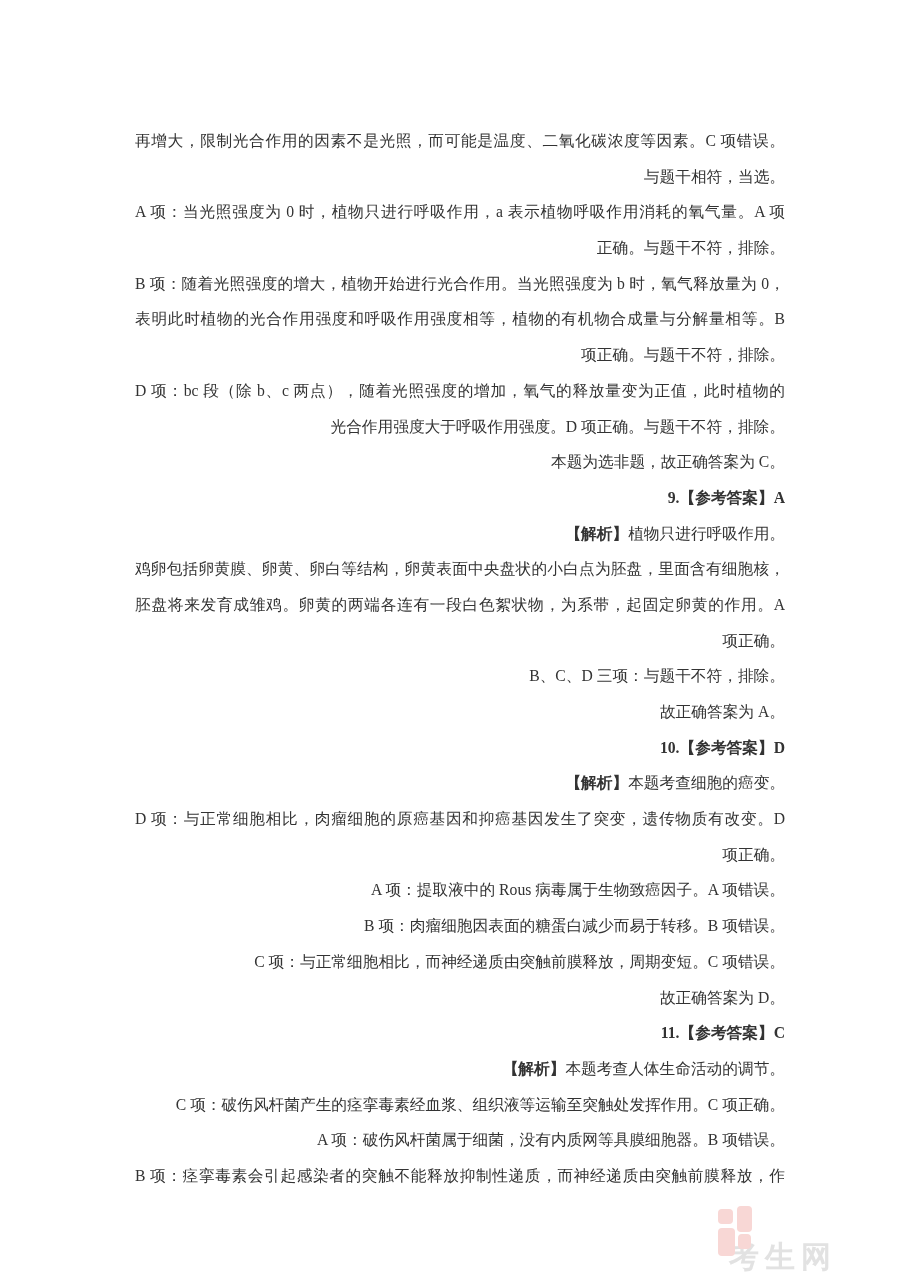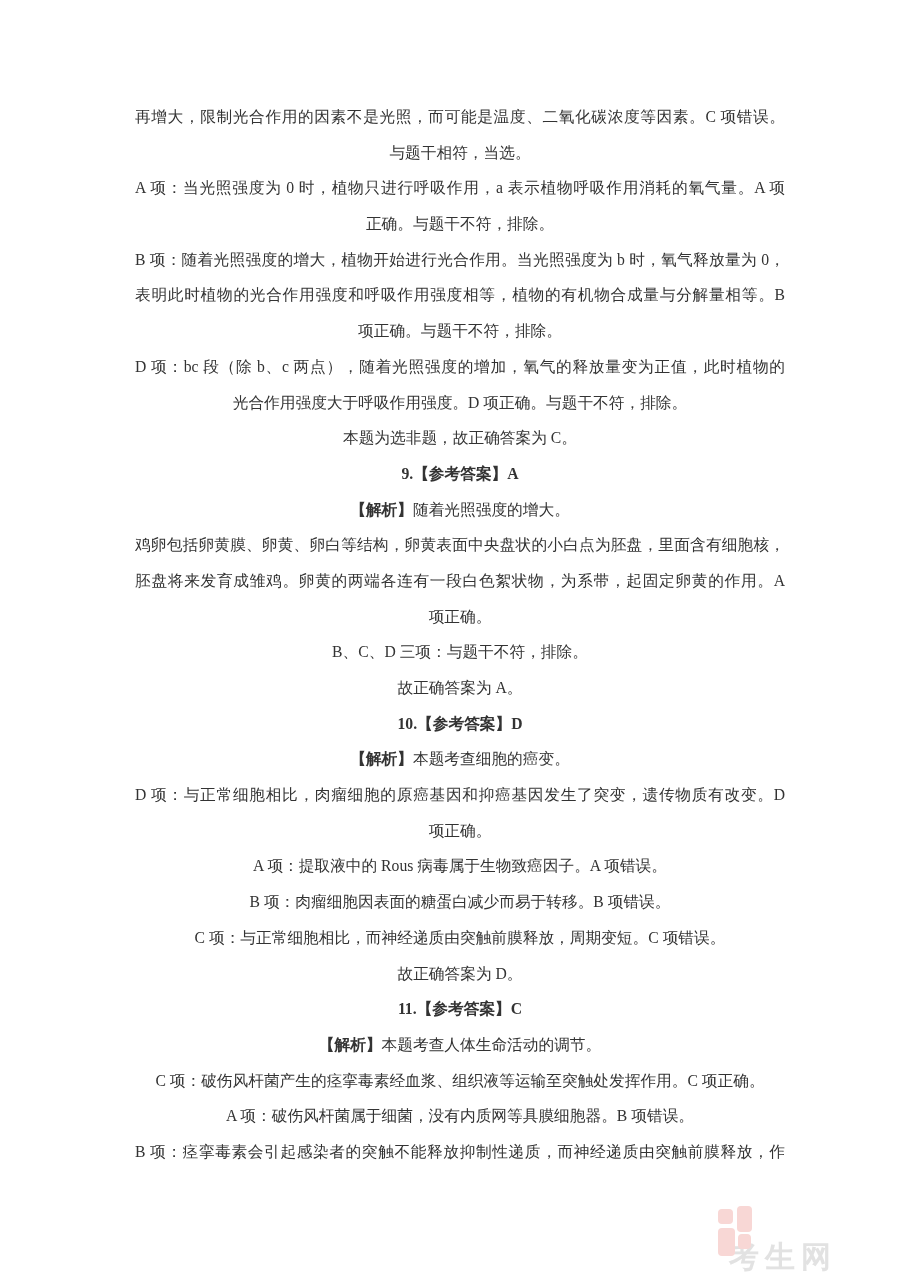--- a/index.html
+++ b/index.html
@@ -13,31 +13,31 @@
     position: relative;
     width: 900px;
     height: 1273px;
     background: #ffffff;
     overflow: hidden;
   }
   
   .doc {
     position: absolute;
     left: 135px;
-    top: 99px;
+    top: 123px;
     width: 650px;
     font-size: 15.7px;
     line-height: 35.7px;
     color: var(--text-color, #333333);
     letter-spacing: 0;
   }
   .line {
     height: 35.7px;
     white-space: nowrap;
-    text-align: center;
+    text-align: right;
   }
   .line.fill {
     white-space: normal;
     text-align: justify;
     text-align-last: justify;
     overflow: hidden;
   }
   .bold { font-weight: bold; }
   
   .watermark {
@@ -94,21 +94,21 @@
       <div class="line"><span>与题干相符，当选。</span></div>
       <div class="line fill"><span>A 项：当光照强度为 0 时，植物只进行呼吸作用，a 表示植物呼吸作用消耗的氧气量。A 项</span></div>
       <div class="line"><span>正确。与题干不符，排除。</span></div>
       <div class="line fill"><span>B 项：随着光照强度的增大，植物开始进行光合作用。当光照强度为 b 时，氧气释放量为 0，</span></div>
       <div class="line fill"><span>表明此时植物的光合作用强度和呼吸作用强度相等，植物的有机物合成量与分解量相等。B</span></div>
       <div class="line"><span>项正确。与题干不符，排除。</span></div>
       <div class="line fill"><span>D 项：bc 段（除 b、c 两点），随着光照强度的增加，氧气的释放量变为正值，此时植物的</span></div>
       <div class="line"><span>光合作用强度大于呼吸作用强度。D 项正确。与题干不符，排除。</span></div>
       <div class="line"><span>本题为选非题，故正确答案为 C。</span></div>
       <div class="line"><span class="bold">9.【参考答案】A</span></div>
-      <div class="line"><span class="bold">【解析】</span><span>随着光照强度的增大。</span></div>
+      <div class="line"><span class="bold">【解析】</span><span>植物只进行呼吸作用。</span></div>
       <div class="line fill"><span>鸡卵包括卵黄膜、卵黄、卵白等结构，卵黄表面中央盘状的小白点为胚盘，里面含有细胞核，</span></div>
       <div class="line fill"><span>胚盘将来发育成雏鸡。卵黄的两端各连有一段白色絮状物，为系带，起固定卵黄的作用。A</span></div>
       <div class="line"><span>项正确。</span></div>
       <div class="line"><span>B、C、D 三项：与题干不符，排除。</span></div>
       <div class="line"><span>故正确答案为 A。</span></div>
       <div class="line"><span class="bold">10.【参考答案】D</span></div>
       <div class="line"><span class="bold">【解析】</span><span>本题考查细胞的癌变。</span></div>
       <div class="line fill"><span>D 项：与正常细胞相比，肉瘤细胞的原癌基因和抑癌基因发生了突变，遗传物质有改变。D</span></div>
       <div class="line"><span>项正确。</span></div>
       <div class="line"><span>A 项：提取液中的 Rous 病毒属于生物致癌因子。A 项错误。</span></div>

